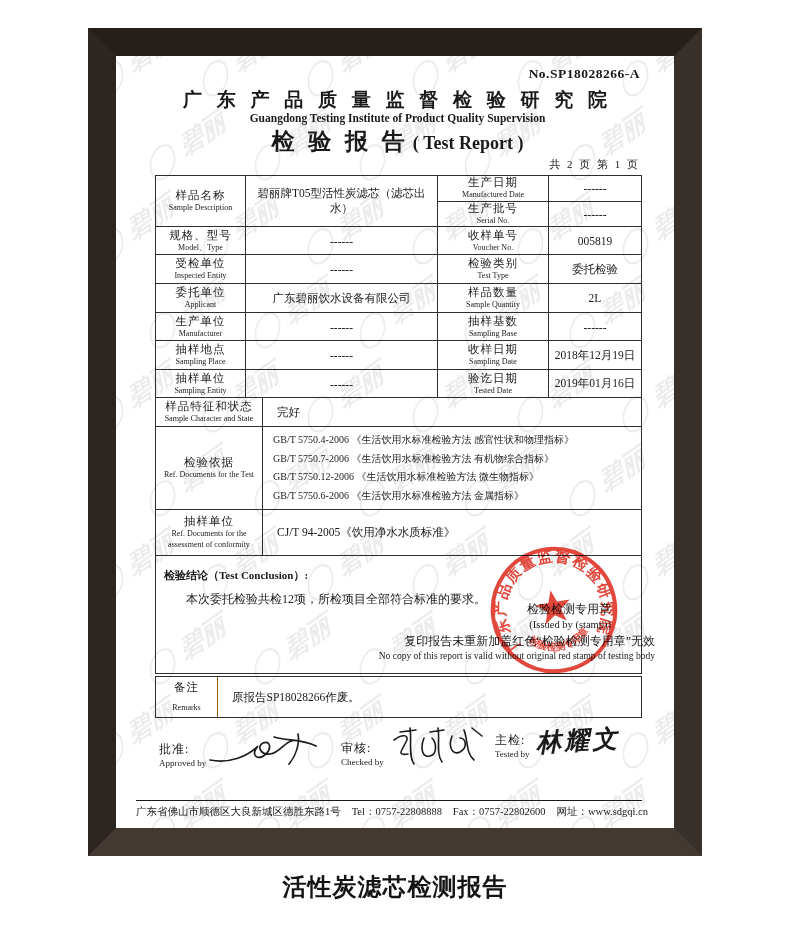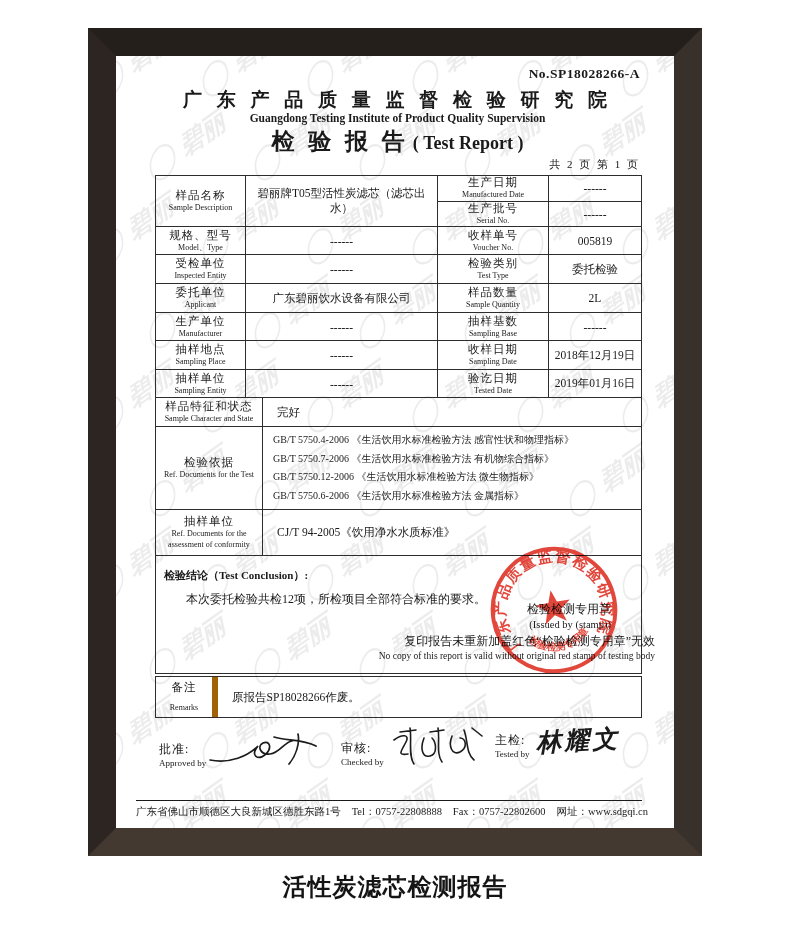--- a/index.html
+++ b/index.html
@@ -41,21 +41,21 @@
   .cell{box-sizing:border-box;display:flex;flex-direction:column;justify-content:center;
         align-items:center;text-align:center;}
   .lab .cn{font-size:11.5px;letter-spacing:1px;line-height:13px;}
   .lab .en{font-size:8px;line-height:10px;margin-top:1px;}
   .val{font-size:11.5px;}
   .w1{width:90px;border-right:1px solid #2d2d2d;}
   .w2{width:192px;border-right:1px solid #2d2d2d;}
   .w3{width:111px;border-right:1px solid #2d2d2d;}
   .w4{flex:1;}
   .wB{width:107px;border-right:1px solid #2d2d2d;}
-  .wR{width:62px;border-right:6px solid #a16207;gap:8px;}
+  .wR{width:62px;border-right:1px solid #a16207;gap:8px;}
   .grow{flex:1;}
   .pair{width:203px;display:flex;flex-direction:column;}
   .subrow{display:flex;flex:1;border-bottom:1px solid #2d2d2d;}
   .subrow.last{border-bottom:none;}
   .h50{height:50px}.h27{height:27px}.h28{height:28px}.h82{height:82px}.h45{height:45px}.h40{height:40px}
   .val-left{display:flex;flex-direction:row;justify-content:flex-start;align-items:center;
             padding-left:14px;font-size:11.5px;}
   .basis-lines{display:flex;flex-direction:column;justify-content:space-around;
                padding:4px 0 4px 10px;font-size:10px;}
 

